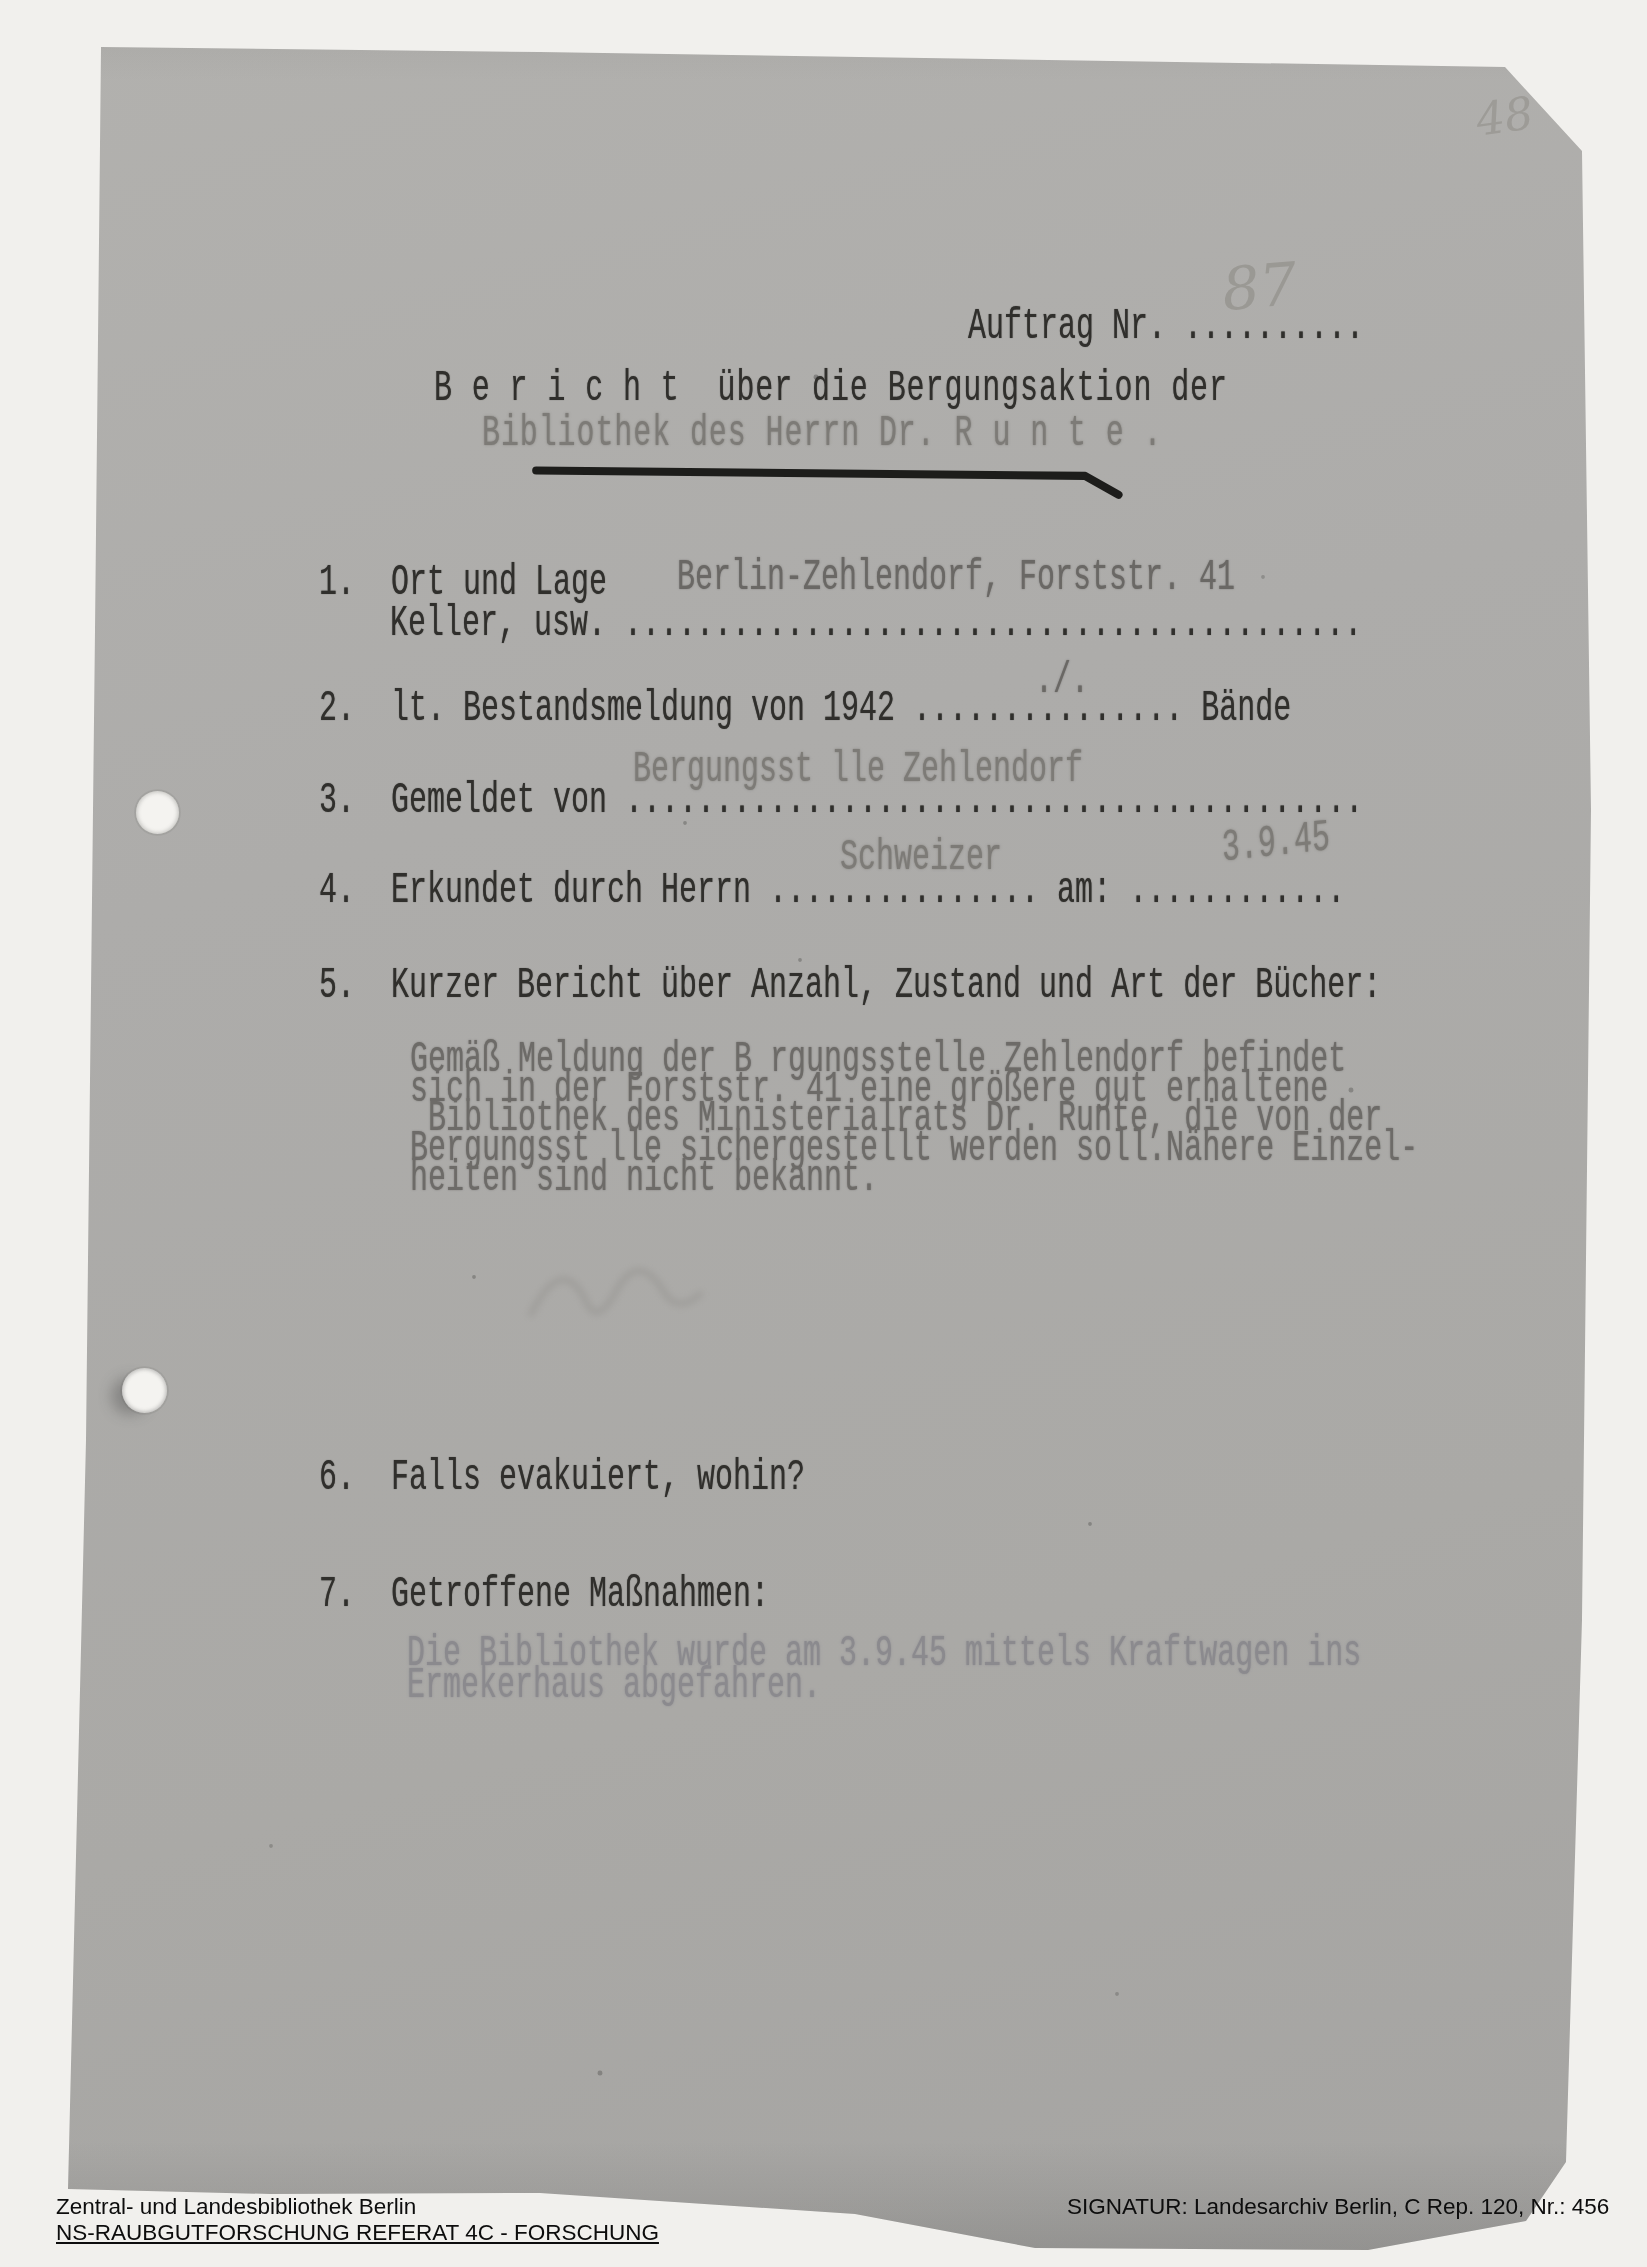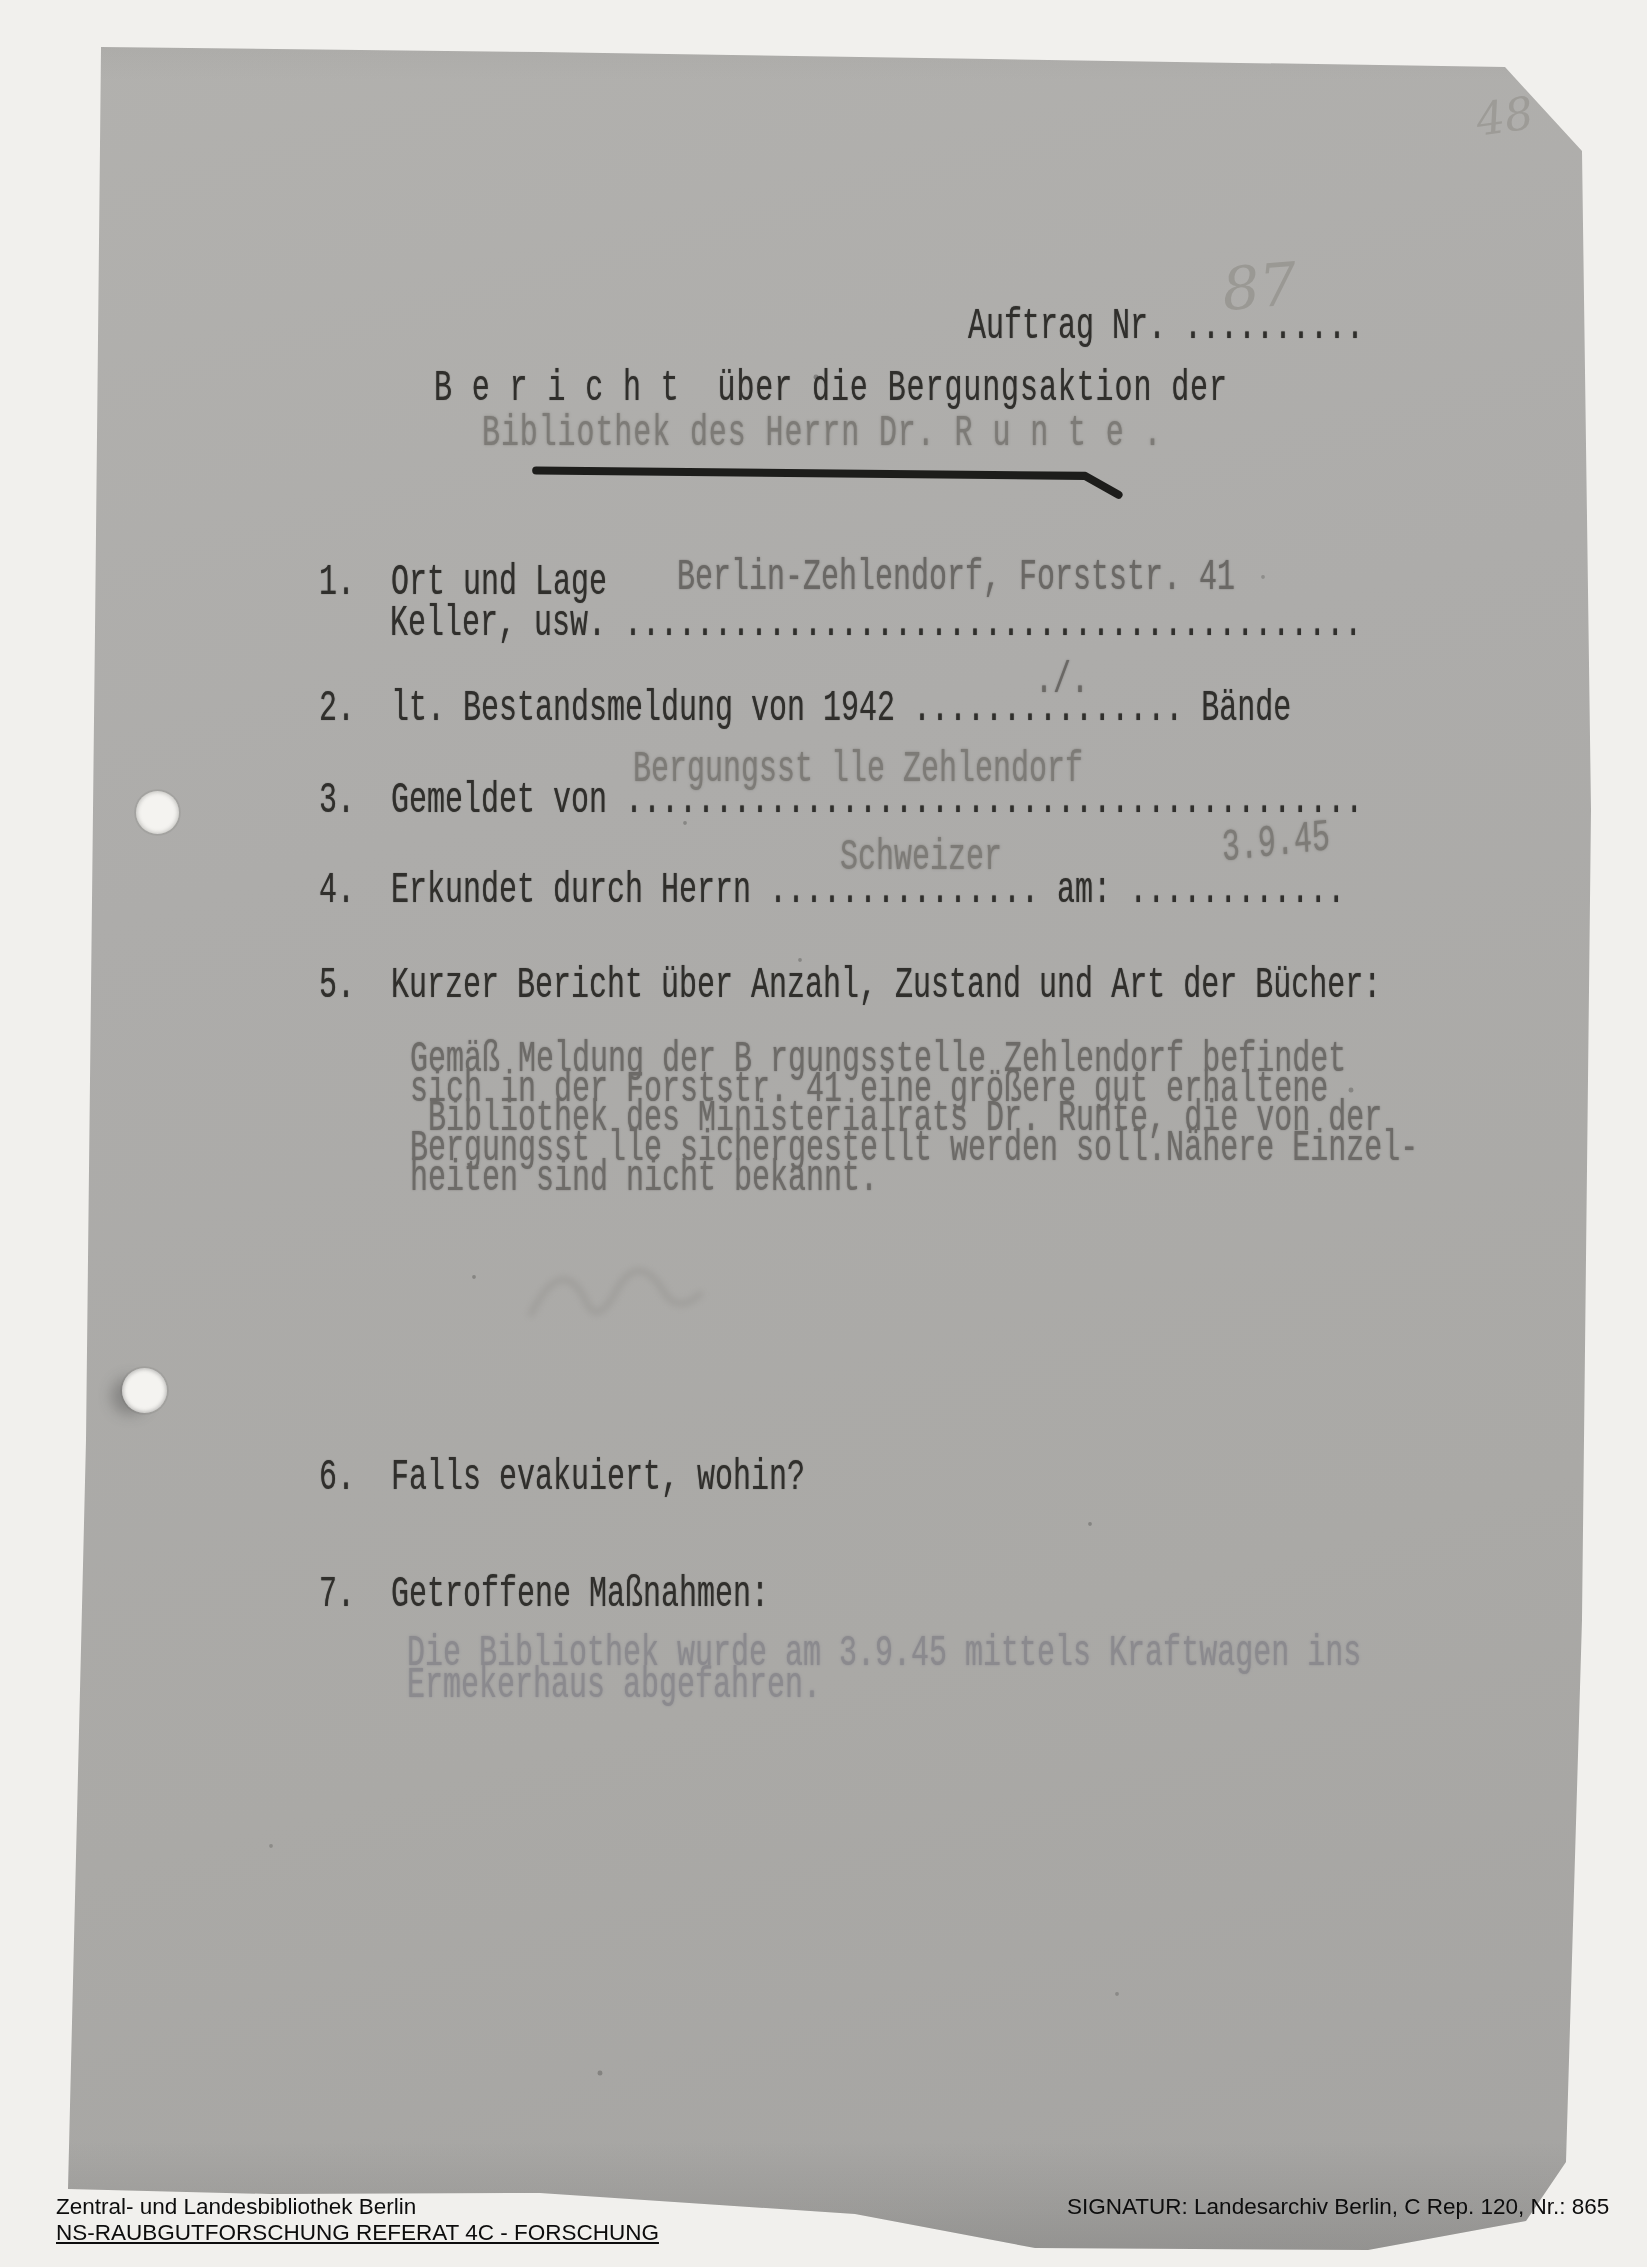--- a/index.html
+++ b/index.html
@@ -118,14 +118,14 @@
 <div class="tw ink-report" style="left:410px;top:1155px;">heiten sind nicht bekannt.</div>
 
 <div class="tw ink-dark" style="left:319px;top:1454px;">6.  Falls evakuiert, wohin?</div>
 
 <div class="tw ink-dark" style="left:319px;top:1571px;">7.  Getroffene Maßnahmen:</div>
 <div class="tw ink-light" style="left:407px;top:1630px;">Die Bibliothek wurde am 3.9.45 mittels Kraftwagen ins</div>
 <div class="tw ink-light" style="left:407px;top:1662px;">Ermekerhaus abgefahren.</div>
 
 <div class="footer-text" style="left:56px;top:2194px;text-align:right;">Zentral- und Landesbibliothek Berlin</div>
 <div class="footer-text" style="left:56px;top:2220px;text-decoration:underline;">NS-RAUBGUTFORSCHUNG REFERAT 4C - FORSCHUNG</div>
-<div class="footer-text" style="left:1067px;top:2194px;">SIGNATUR: Landesarchiv Berlin, C Rep. 120, Nr.: 865</div>
+<div class="footer-text" style="left:1067px;top:2194px;">SIGNATUR: Landesarchiv Berlin, C Rep. 120, Nr.: 456</div>
 
 
 </body></html>

